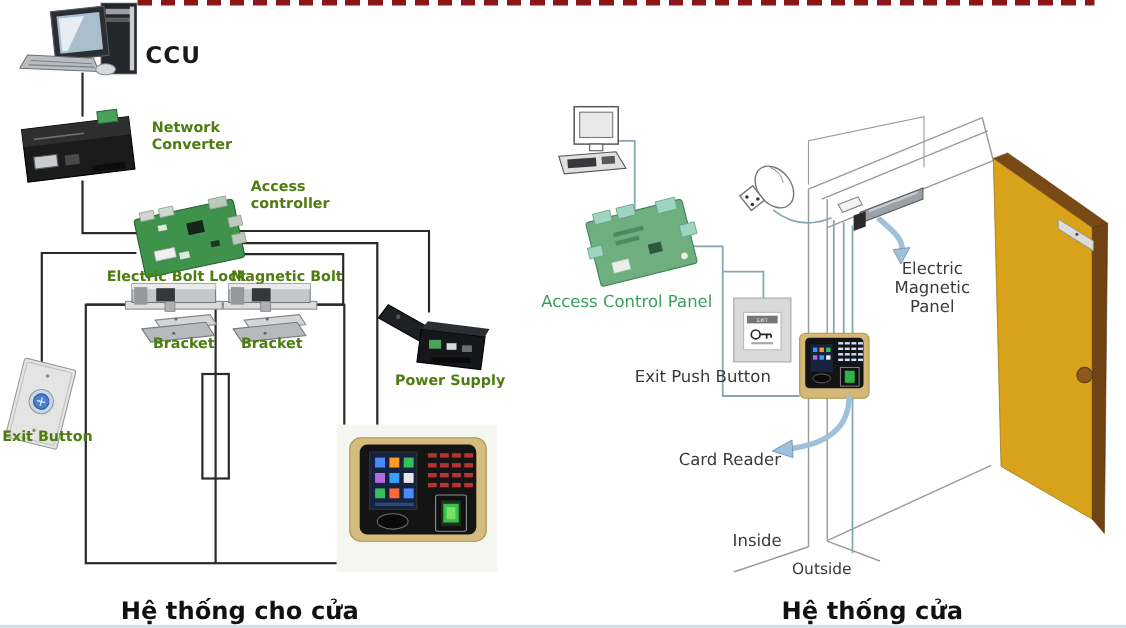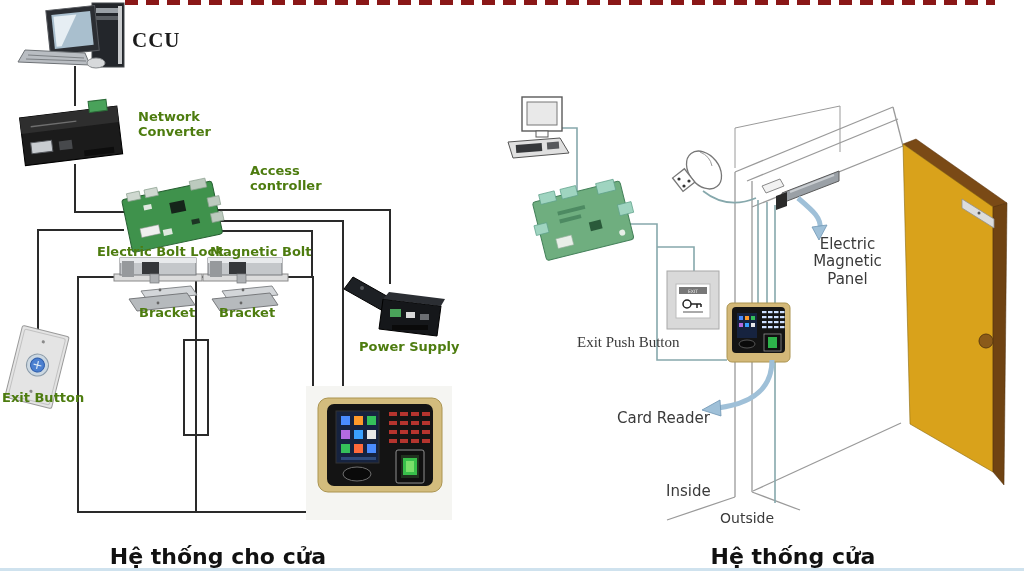--- a/index.html
+++ b/index.html
@@ -295,34 +295,35 @@
     <g>
       <path d="M798,198 C812,210 822,218 820,229" stroke="#9fc0d8" stroke-width="5" fill="none"></path>
       <polygon points="812,227 827,225 819,240" fill="#9fc0d8" stroke="#6e96b4" stroke-width="0.8"></polygon>
     </g>
     <g>
       <path d="M772,360 C772,392 748,404 718,408" stroke="#9fc0d8" stroke-width="5" fill="none"></path>
       <polygon points="720,400 702,410 721,416" fill="#9fc0d8" stroke="#6e96b4" stroke-width="0.8"></polygon>
     </g>
   </svg>
 
-  <div id="ccu" class="lbl" style="left:132px;top:28px;font-family:Liberation Serif, serif;">CCU</div>
+  <div id="ccu" class="lbl" style="left:132px;top:38px;">CCU</div>
   <div class="lbl lbl-bold" style="left:138px;top:110px;">Network
 Converter</div>
-  <div class="lbl lbl-bold" style="left:228px;top:164px;margin-left:22px;">Access
+  <div class="lbl lbl-bold" style="left:228px;top:164px;">Access
 controller</div>
   <div class="lbl lbl-bold" style="left:97px;top:245px;">Electric Bolt Lock</div>
   <div class="lbl lbl-bold" style="left:210px;top:245px;">Magnetic Bolt</div>
   <div class="lbl lbl-bold" style="left:139px;top:306px;">Bracket</div>
   <div class="lbl lbl-bold" style="left:219px;top:306px;">Bracket</div>
   <div class="lbl lbl-bold" style="left:359px;top:340px;text-align:center;">Power Supply</div>
   <div class="lbl lbl-bold" style="left:2px;top:391px;">Exit Button</div>
   <div class="lbl caption" style="left:93px;top:544px;">Hệ thống cho cửa kính</div>
 
-  <div class="lbl lbl-right" style="left:577px;top:334px;font-family:Liberation Serif, serif;">Exit Push Button</div>
+  <div id="acp-label" class="lbl" style="left:492px;top:266px;">Access Control Panel</div>
+  <div class="lbl lbl-right" style="left:577px;top:334px;">Exit Push Button</div>
   <div class="lbl lbl-right" style="left:617px;top:410px;">Card Reader</div>
   <div class="lbl lbl-right" style="left:795px;top:236px;width:105px;text-align:center;">Electric
 Magnetic Panel</div>
   <div class="lbl lbl-right" style="left:666px;top:483px;">Inside</div>
   <div class="lbl lbl-right" style="left:720px;top:510px;font-size:14px;">Outside</div>
   <div class="lbl caption" style="left:668px;top:544px;">Hệ thống cửa gỗ/Inox</div>
 
   <div id="bottom-strip"></div>
 </div>
 

